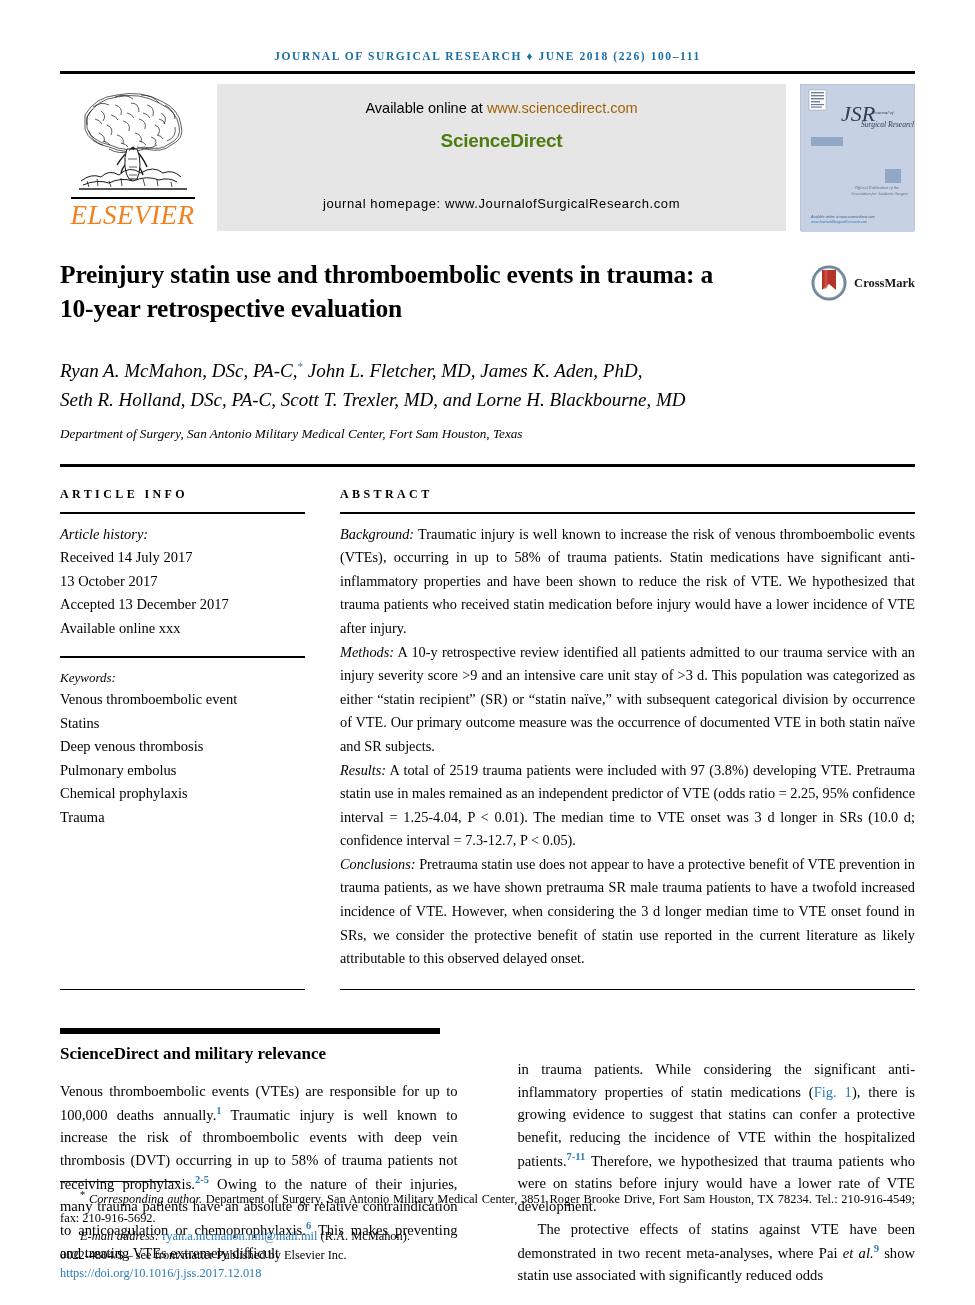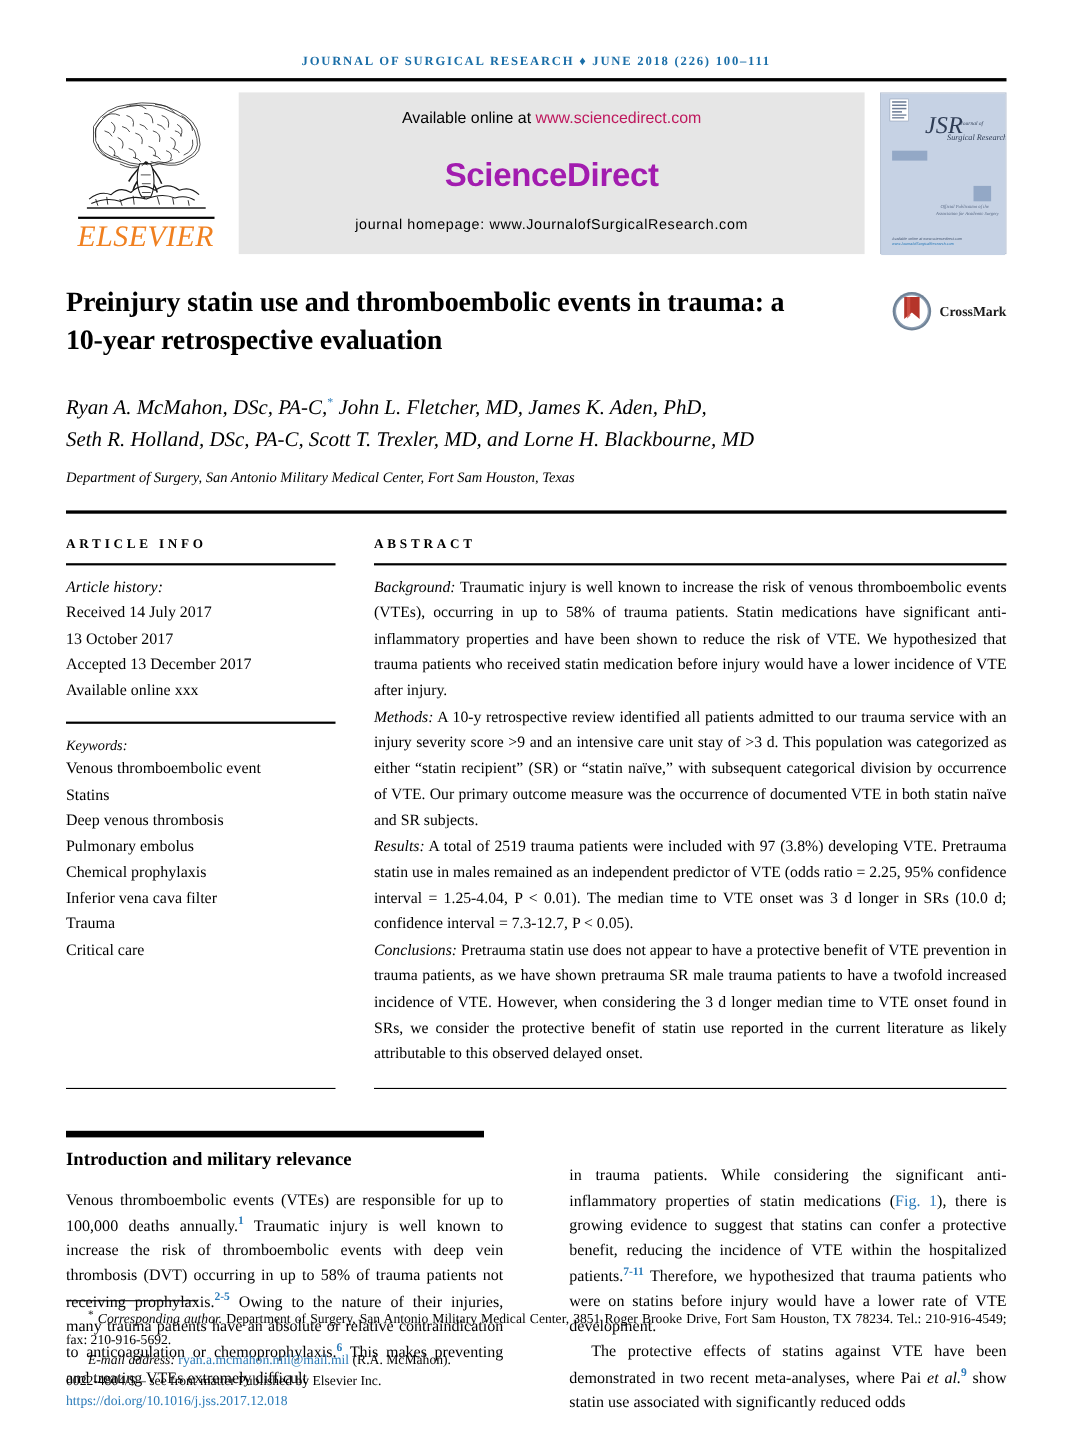--- a/index.html
+++ b/index.html
@@ -81,27 +81,27 @@
     align-items: center;
     justify-content: flex-start;
     padding-top: 16px;
     position: relative;
   }
   .sd-available {
     font-family: "Liberation Sans", sans-serif;
     font-size: 14.5px;
     color: #000;
   }
-  .sd-available a { color: #be185d; text-decoration: none; }
+  .sd-available a { color: #a16207; text-decoration: none; }
   .sd-logo {
     font-family: "Liberation Sans", sans-serif;
     font-weight: bold;
-    font-size: 30px;
-    color: #a21caf;
-    margin-top: 27px;
+    font-size: 19px;
+    color: #4d7c0f;
+    margin-top: 14px;
     letter-spacing: -0.3px;
   }
   .sd-homepage {
     position: absolute;
     bottom: 20px;
     left: 0; right: 0;
     text-align: center;
     font-family: "Liberation Sans", sans-serif;
     font-size: 13px;
     letter-spacing: 0.6px;
@@ -381,23 +381,21 @@
         <div>Available online xxx</div>
       </div>
       <div class="rule-thin" style="margin-top:16px;"></div>
       <div class="kw-title">Keywords:</div>
       <div class="kw-list">
         <div>Venous thromboembolic event</div>
         <div>Statins</div>
         <div>Deep venous thrombosis</div>
         <div>Pulmonary embolus</div>
         <div>Chemical prophylaxis</div>
-        <div>Inferior vena cava filter</div>
         <div>Trauma</div>
-        <div>Critical care</div>
       </div>
     </div>
 
     <div class="col-abstract">
       <div class="sec-label">ABSTRACT</div>
       <div class="rule-thin"></div>
       <div class="abstract-body">
         <p><span class="lead">Background:</span><span> Traumatic injury is well known to increase the risk of venous thromboembolic events (VTEs), occurring in up to 58% of trauma patients. Statin medications have significant anti-inflammatory properties and have been shown to reduce the risk of VTE. We hypothesized that trauma patients who received statin medication before injury would have a lower incidence of VTE after injury.</span></p>
         <p><span class="lead">Methods:</span><span> A 10-y retrospective review identified all patients admitted to our trauma service with an injury severity score &gt;9 and an intensive care unit stay of &gt;3 d. This population was categorized as either “statin recipient” (SR) or “statin naïve,” with subsequent categorical division by occurrence of VTE. Our primary outcome measure was the occurrence of documented VTE in both statin naïve and SR subjects.</span></p>
         <p><span class="lead">Results:</span><span> A total of 2519 trauma patients were included with 97 (3.8%) developing VTE. Pretrauma statin use in males remained as an independent predictor of VTE (odds ratio = 2.25, 95% confidence interval = 1.25-4.04, P &lt; 0.01). The median time to VTE onset was 3 d longer in SRs (10.0 d; confidence interval = 7.3-12.7, P &lt; 0.05).</span></p>
@@ -408,21 +406,21 @@
 
   <div class="rule-mid">
     <div class="left-rule"></div>
     <div class="gap"></div>
     <div class="right-rule"></div>
   </div>
 
   <div class="body-cols">
     <div class="body-col left">
       <div class="section-rule"></div>
-      <h2 class="section-heading">Introduction and military relevance</h2>
+      <h2 class="section-heading">ScienceDirect and military relevance</h2>
       <div class="body-text">
         <p><span>Venous thromboembolic events (VTEs) are responsible for up to 100,000 deaths annually.</span><sup class="ref">1</sup><span> Traumatic injury is well known to increase the risk of thromboembolic events with deep vein thrombosis (DVT) occurring in up to 58% of trauma patients not receiving prophylaxis.</span><sup class="ref">2-5</sup><span> Owing to the nature of their injuries, many trauma patients have an absolute or relative contraindication to anticoagulation or chemoprophylaxis.</span><sup class="ref">6</sup><span> This makes preventing and treating VTEs extremely difficult</span></p>
       </div>
     </div>
 
     <div class="body-col right">
       <div class="spacer-top"></div>
       <div class="body-text">
         <p><span>in trauma patients. While considering the significant anti-inflammatory properties of statin medications (</span><span class="figlink">Fig. 1</span><span>), there is growing evidence to suggest that statins can confer a protective benefit, reducing the incidence of VTE within the hospitalized patients.</span><sup class="ref">7-11</sup><span> Therefore, we hypothesized that trauma patients who were on statins before injury would have a lower rate of VTE development.</span></p>
         <p><span>The protective effects of statins against VTE have been demonstrated in two recent meta-analyses, where Pai </span><i>et al.</i><sup class="ref">9</sup><span> show statin use associated with significantly reduced odds</span></p>

